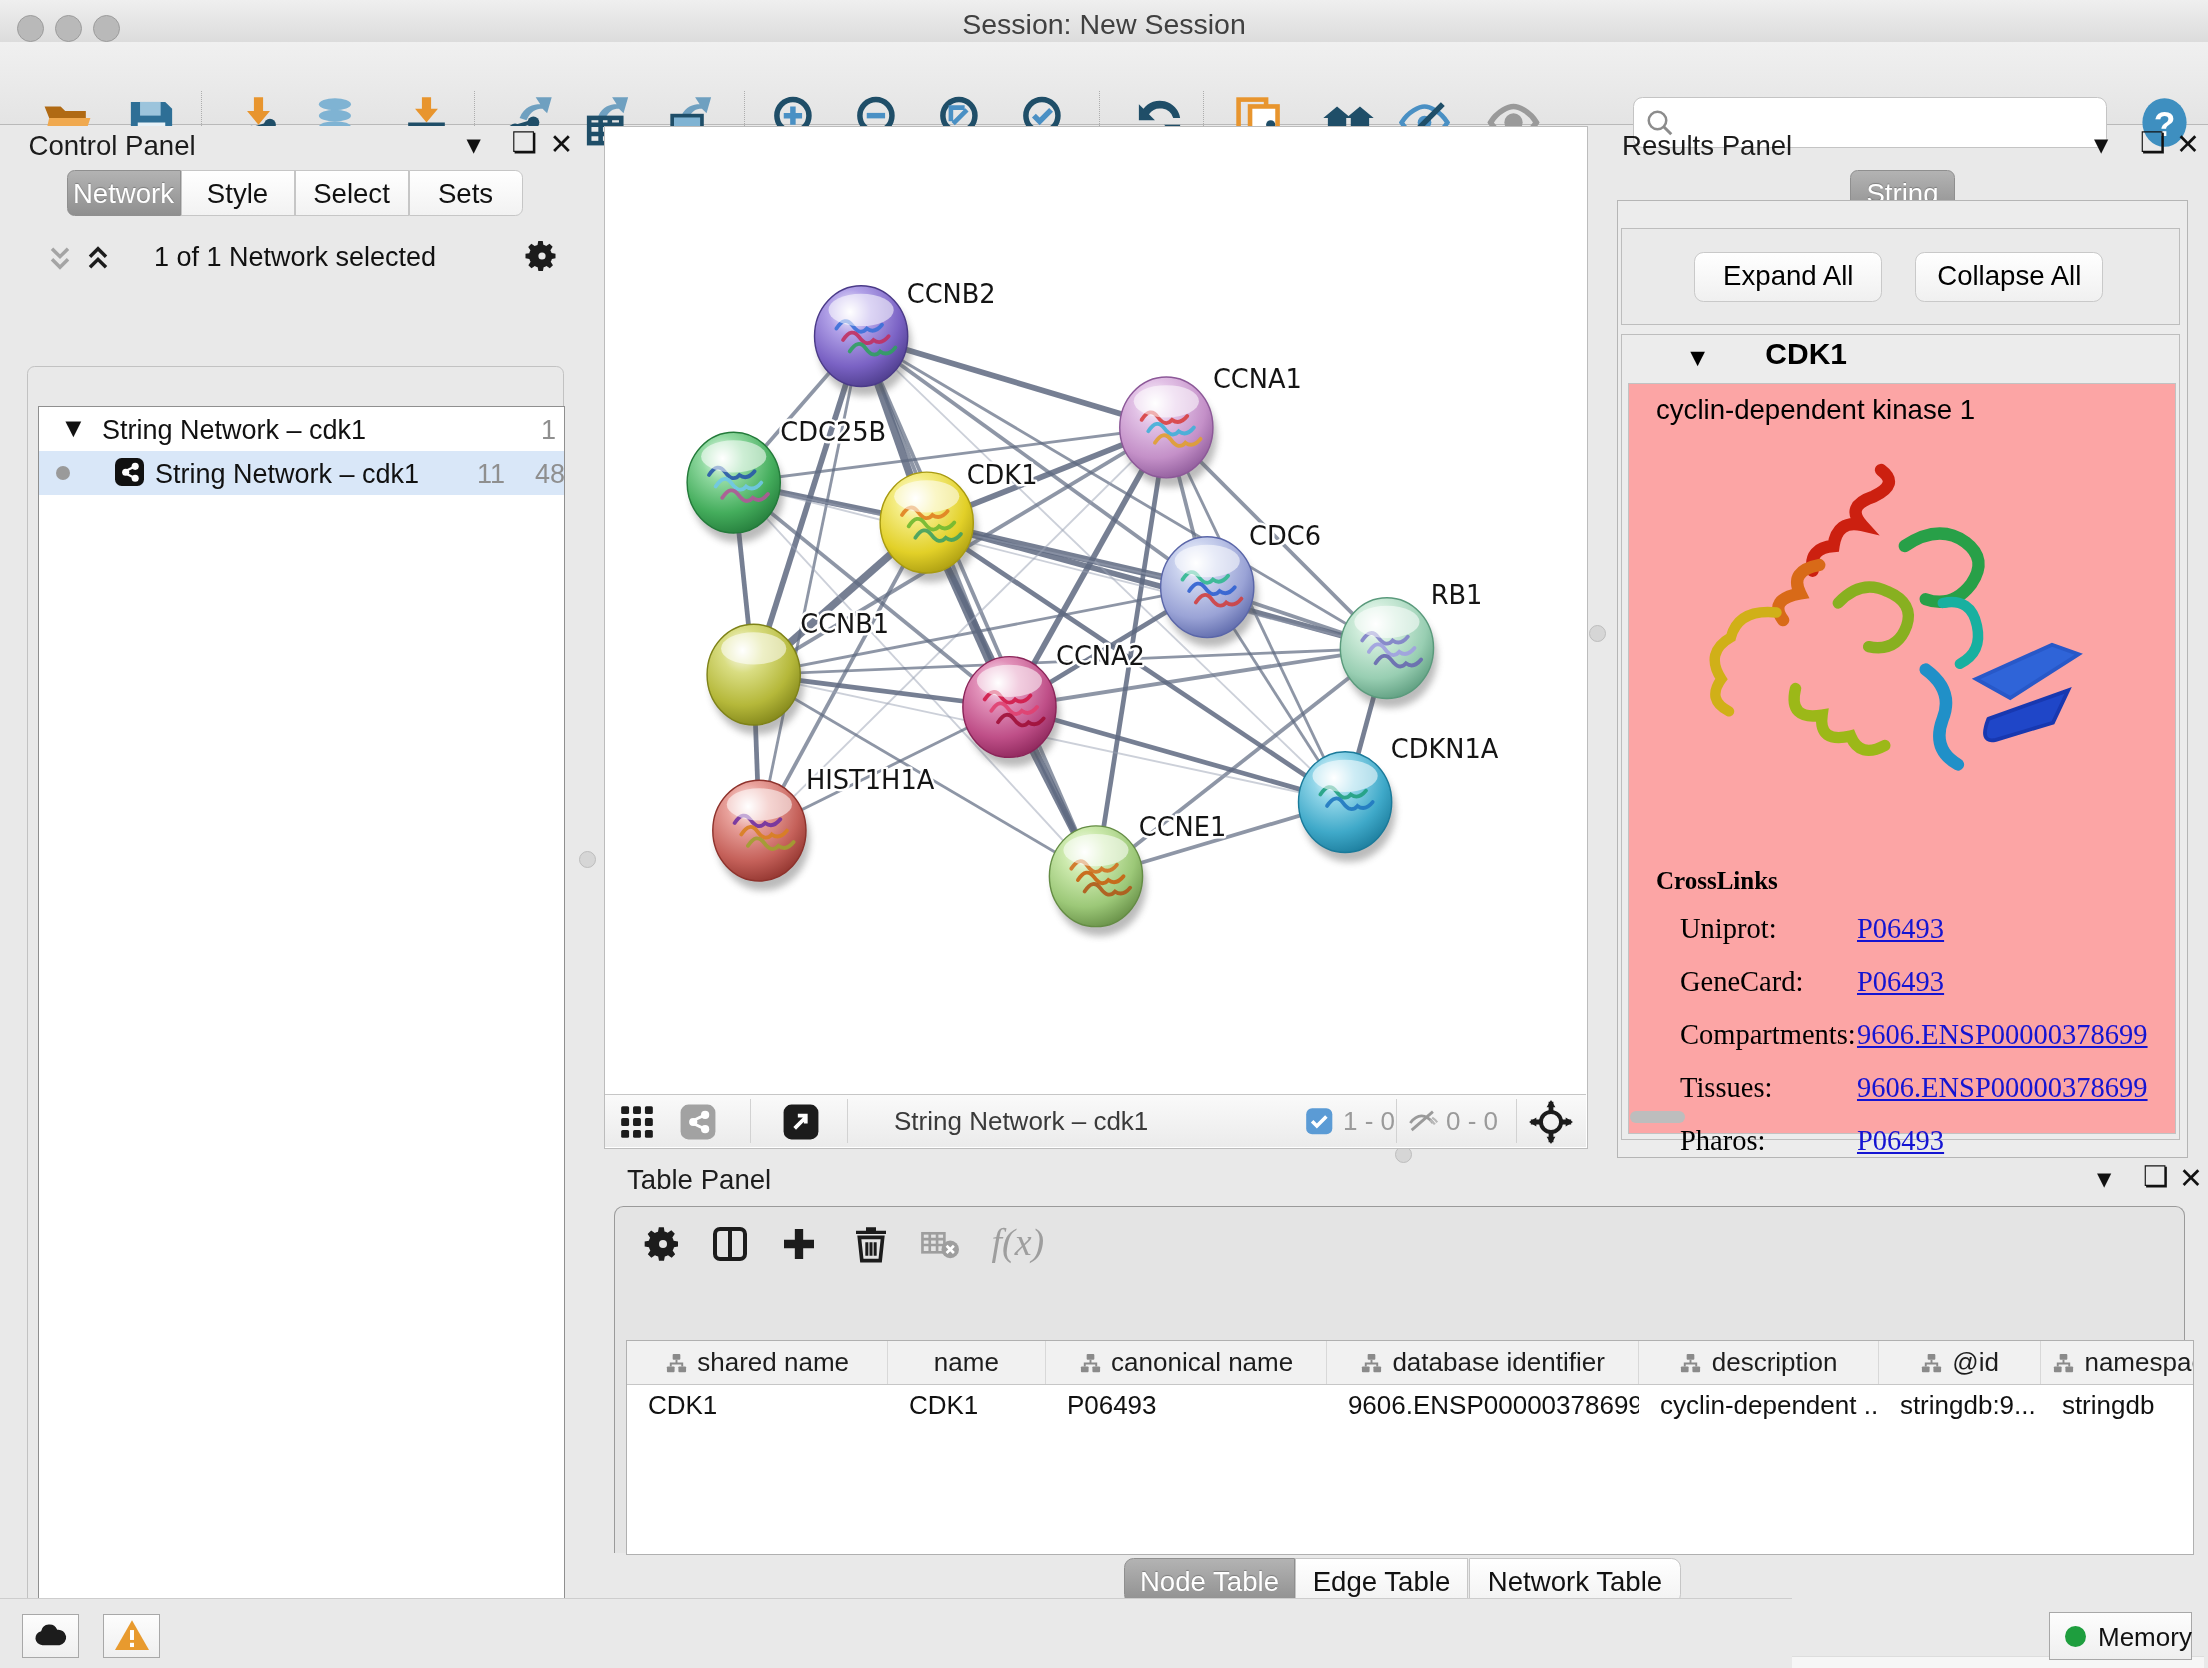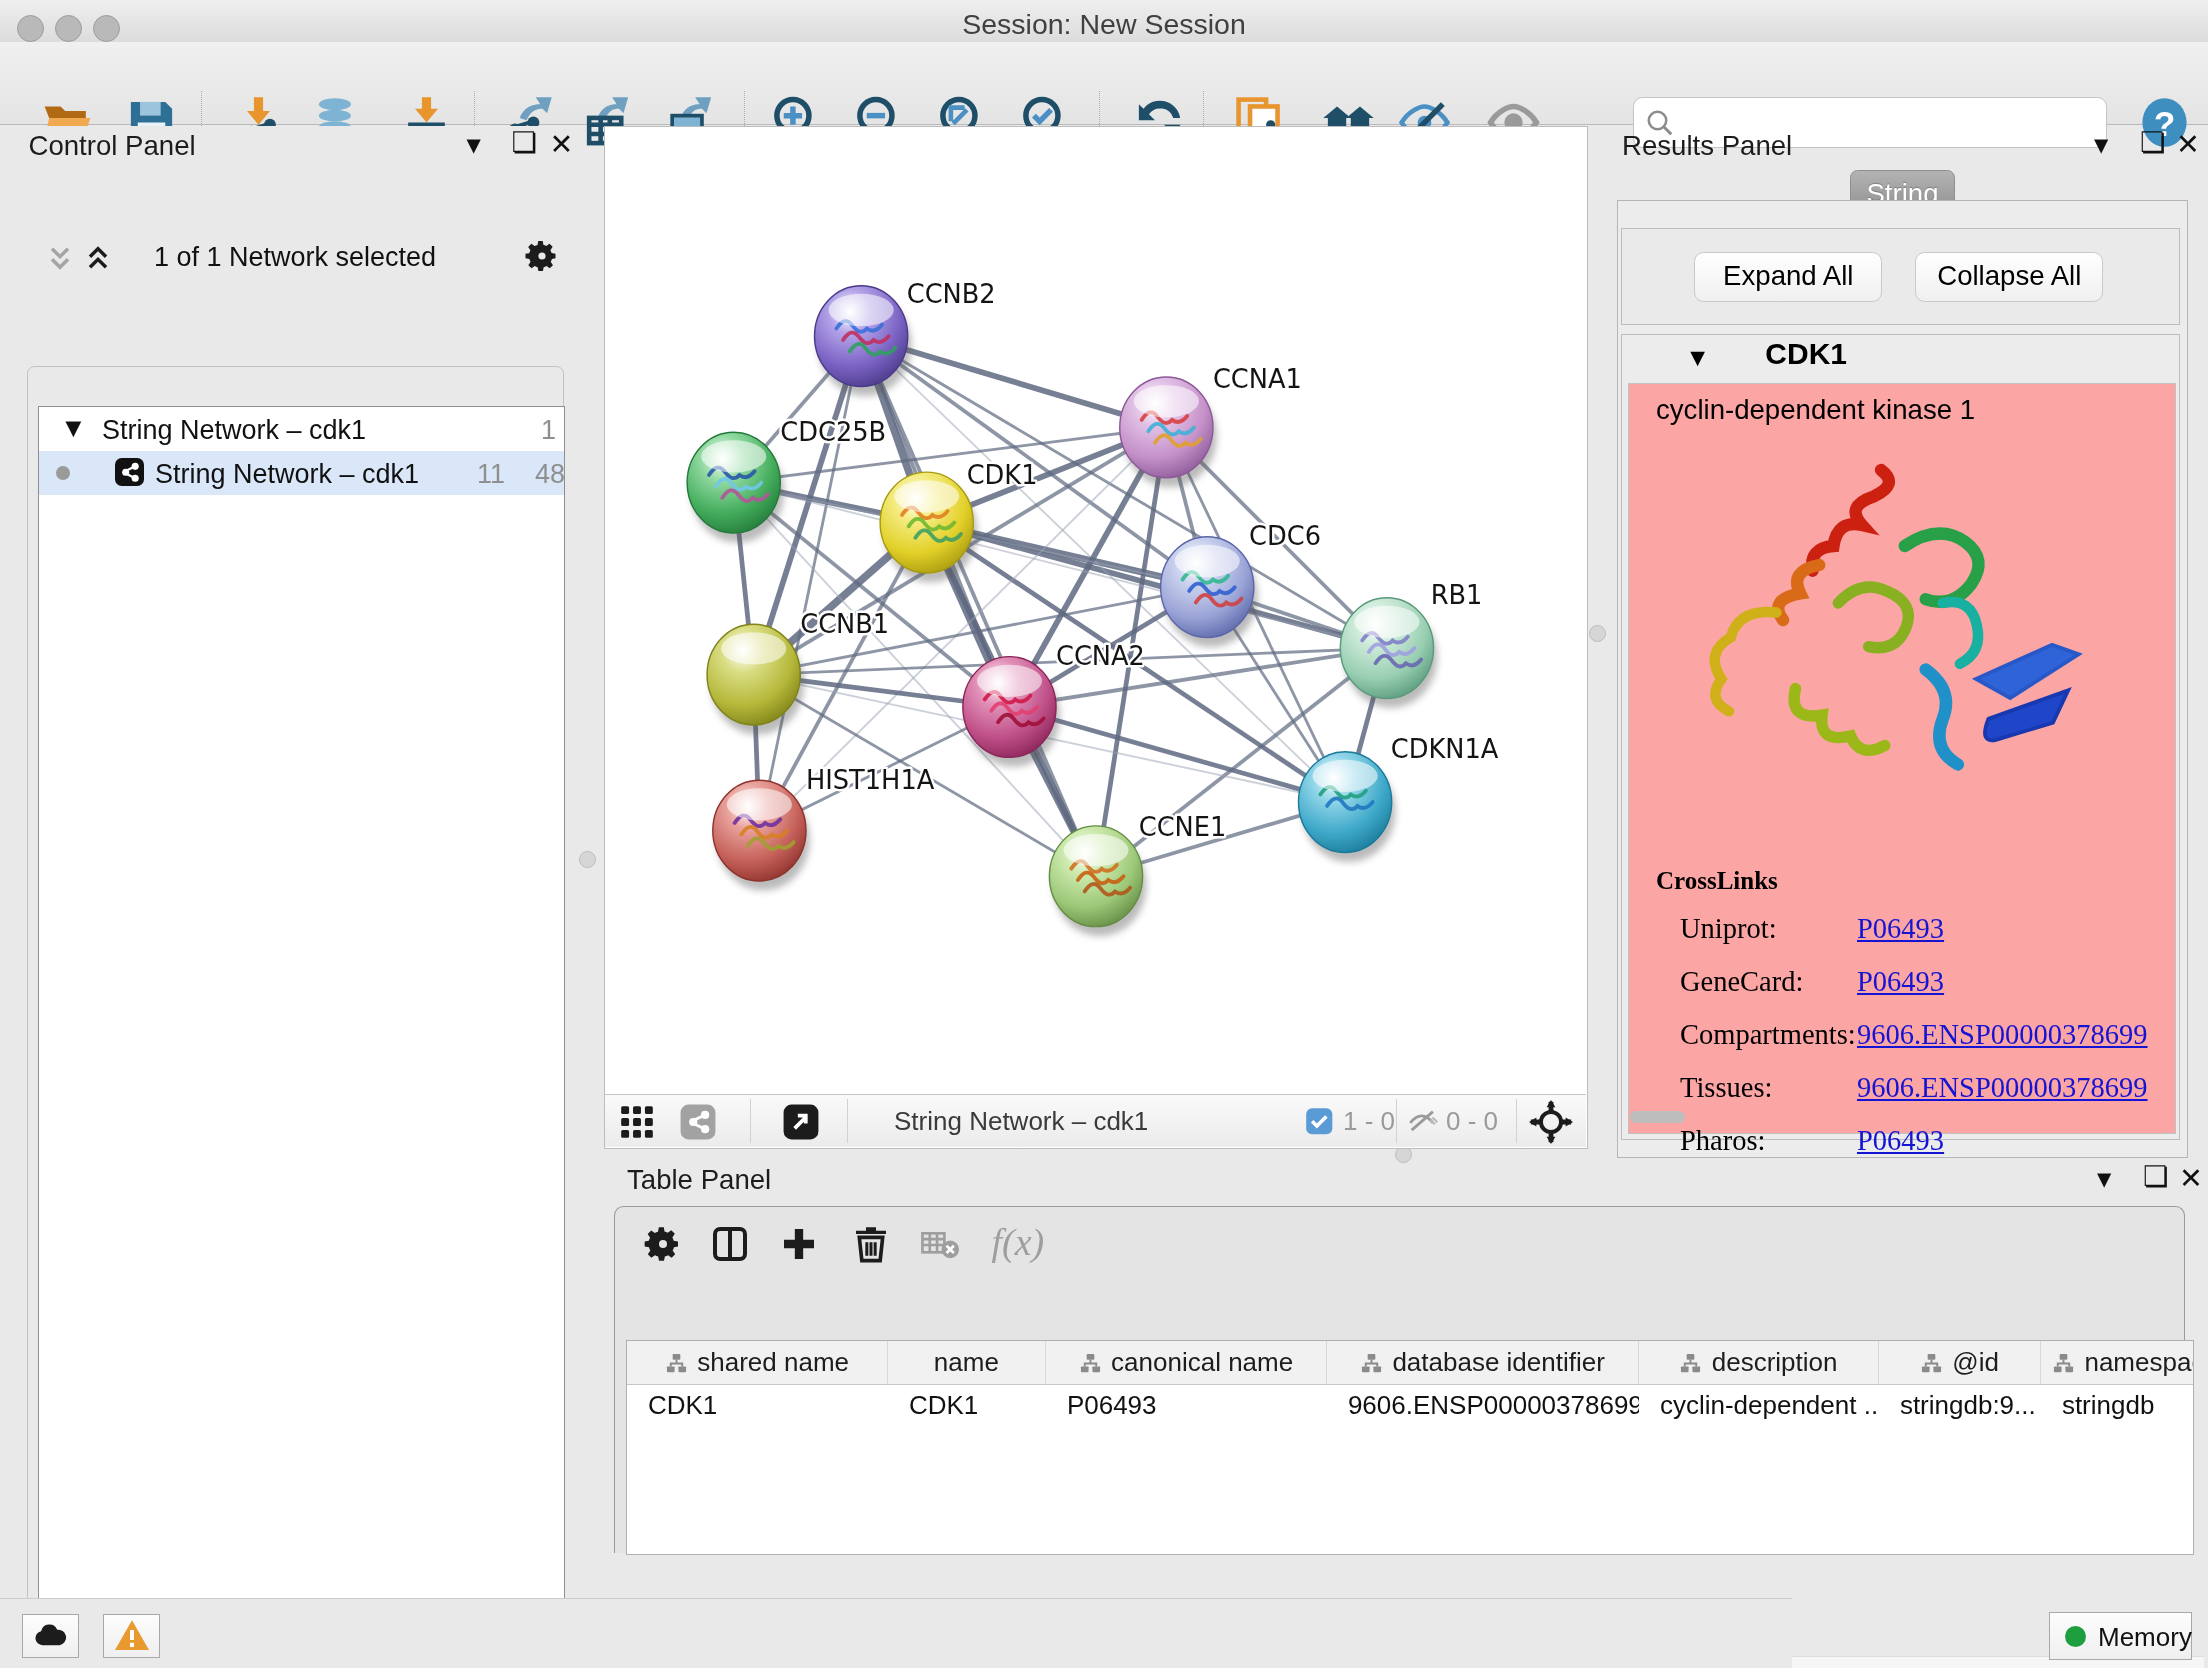--- a/index.html
+++ b/index.html
@@ -211,20 +211,26 @@
       <ellipse cx="12" cy="12" rx="10" ry="11" fill="#3e8fc0"></ellipse>
       <text x="12" y="18" font-size="16" font-weight="bold" fill="#fff" text-anchor="middle" font-family="Liberation Sans, sans-serif">?</text>
     </svg>
 </div>
 
 <div class="abs" id="control-panel">
   <span class="abs panel-title" style="left:19px;top:3.8px">Control Panel</span>
   <span class="abs phead-ic" style="left:457px;top:1.9px">▾</span>
   <span class="abs phead-ic" style="left:502px;top:0px">❏</span>
   <span class="abs phead-ic" style="left:540px;top:1.9px">✕</span>
+  <div class="abs" id="cp-tabs" style="left:57px;top:44px;width:457px;height:46px">
+      <div class="tab active" style="position: absolute; left: 0px; top: 0px; width: 114px; border-radius: 7.6px 0px 0px 7.6px;">Network</div>
+      <div class="tab" style="position: absolute; left: 114px; top: 0px; width: 114px; border-radius: 0px;">Style</div>
+      <div class="tab" style="position: absolute; left: 228px; top: 0px; width: 114px; border-radius: 0px;">Select</div>
+      <div class="tab" style="position: absolute; left: 342px; top: 0px; width: 114px; border-radius: 0px 7.6px 7.6px 0px;">Sets</div>
+    </div>
   <div class="abs" id="cp-content"></div>
 
   <svg class="abs" style="left:34px;top:116px" width="32" height="32" viewBox="0 0 24 24">
       <g stroke="#a4a4a4" stroke-width="2.6" fill="none">
         <path d="M6 5l6 6 6-6M6 13l6 6 6-6"></path>
       </g>
     </svg>
   <svg class="abs" style="left:72px;top:116px" width="32" height="32" viewBox="0 0 24 24">
       <g stroke="#1c1c1c" stroke-width="2.6" fill="none">
         <path d="M6 11l6-6 6 6M6 19l6-6 6 6"></path>
@@ -667,20 +673,25 @@
                 <rect x="14" y="15" width="8" height="6" rx="1"></rect>
                 <path d="M12 8v4M6 15v-3h12v3" stroke="#8a8a8a" stroke-width="2" fill="none"></path>
               </g>
             </svg><span>namespace</span></div></div>
       <div class="abs" id="tp-row"><div class="td" style="width: 261px;">CDK1</div><div class="td" style="width: 158px;">CDK1</div><div class="td" style="width: 281px;">P06493</div><div class="td" style="width: 312px;">9606.ENSP00000378699</div><div class="td" style="width: 240px;">cyclin-dependent ...</div><div class="td" style="width: 162px;">stringdb:9...</div><div class="td" style="width: 190px;">stringdb</div></div>
       <div class="abs" id="tp-hscroll">
         <div class="abs" id="tp-hthumb"></div>
       </div>
     </div>
   </div>
+  <div class="abs" id="tp-tabs">
+      <div class="tab active" style="position: absolute; left: 520px; top: 0px; width: 171px; border-radius: 9.5px 0px 0px 9.5px;">Node Table</div>
+      <div class="tab" style="position: absolute; left: 691px; top: 0px; width: 173px; border-radius: 0px;">Edge Table</div>
+      <div class="tab" style="position: absolute; left: 865px; top: 0px; width: 212px; border-radius: 0px 9.5px 9.5px 0px;">Network Table</div>
+    </div>
 </div>
 
 <div class="abs" id="status-bar">
   <div class="abs sbtn" style="left:22px">
     <svg width="34" height="28.5" viewBox="0 0 24 18" style="margin-top:5.7px">
         <path d="M6 16a5 5 0 0 1-1-9.9 6 6 0 0 1 11.4-1A4.5 4.5 0 0 1 18 16z" fill="#1c1c1c"></path>
       </svg>
   </div>
   <div class="abs sbtn" style="left:103px">
     <svg width="34" height="30" viewBox="0 0 24 21" style="margin-top:4.8px">

